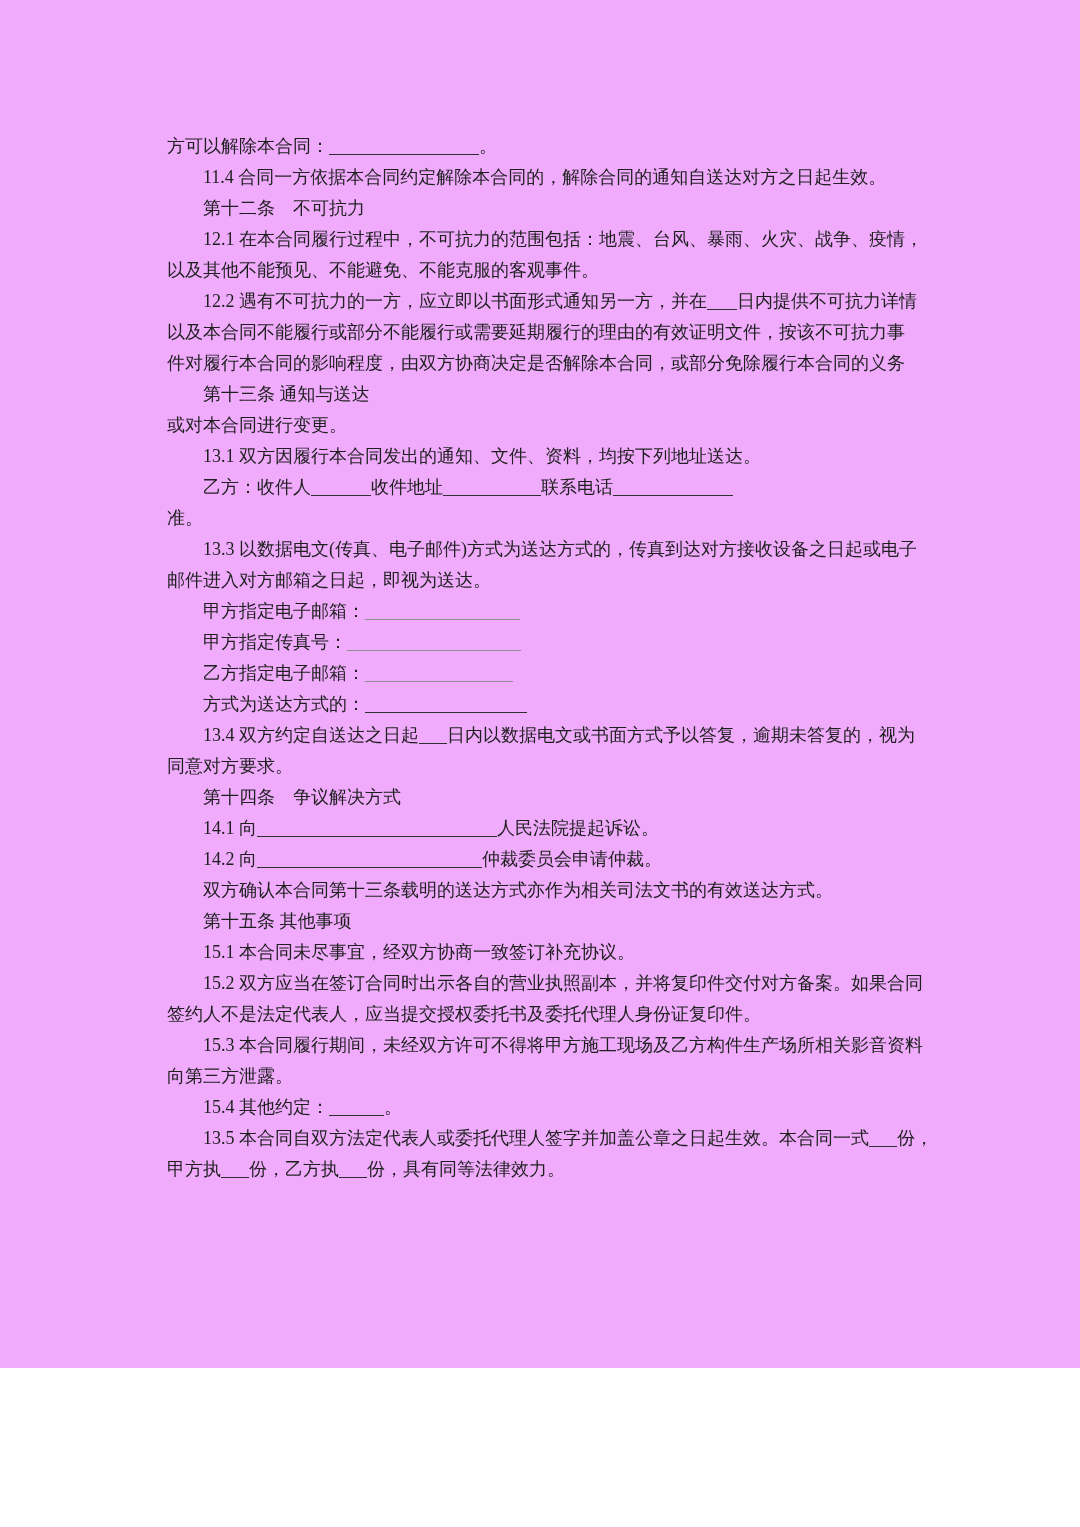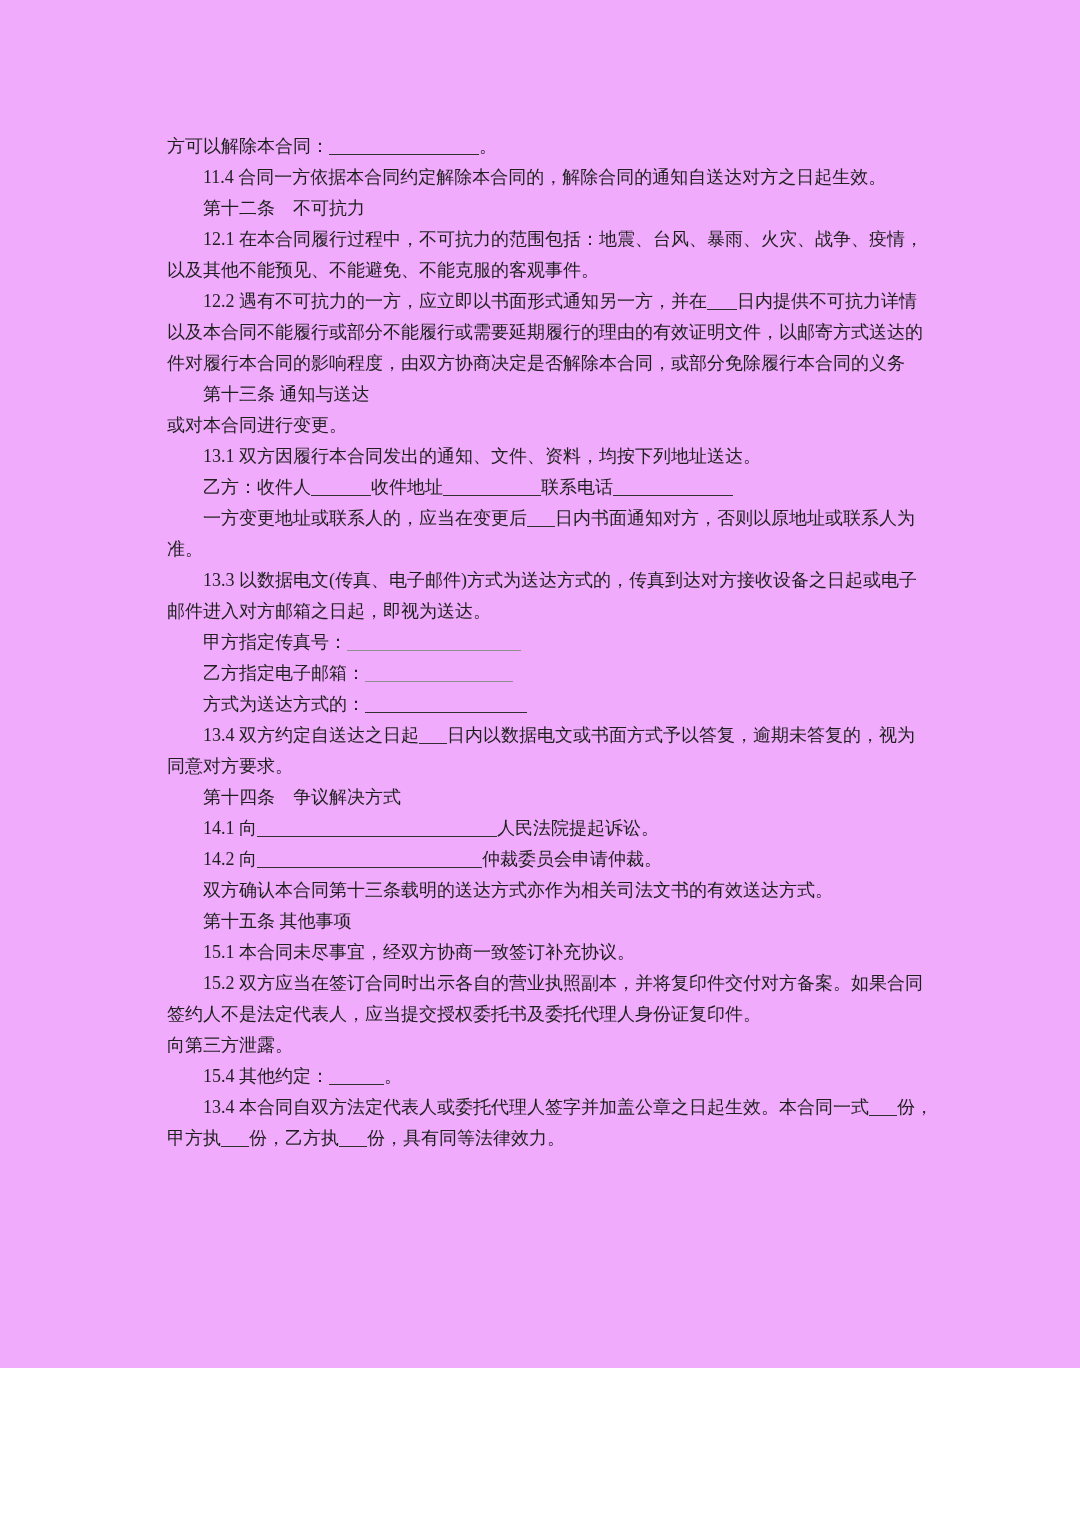--- a/index.html
+++ b/index.html
@@ -56,42 +56,43 @@
 <body>
 
 <div class="page">
   <div class="doc">
       <p class="line"><span>方可以解除本合同：</span><span class="blank" style="width: 150px;"></span><span>。</span></p>
       <p class="line indent"><span>11.4 合同一方依据本合同约定解除本合同的，解除合同的通知自送达对方之日起生效。</span></p>
       <p class="line indent"><span>第十二条　不可抗力</span></p>
       <p class="line indent"><span>12.1 在本合同履行过程中，不可抗力的范围包括：地震、台风、暴雨、火灾、战争、疫情，</span></p>
       <p class="line"><span>以及其他不能预见、不能避免、不能克服的客观事件。</span></p>
       <p class="line indent"><span>12.2 遇有不可抗力的一方，应立即以书面形式通知另一方，并在</span><span class="blank" style="width: 30px;"></span><span>日内提供不可抗力详情</span></p>
-      <p class="line"><span>以及本合同不能履行或部分不能履行或需要延期履行的理由的有效证明文件，以邮寄方式送达的</span></p>
+      <p class="line"><span>以及本合同不能履行或部分不能履行或需要延期履行的理由的有效证明文件，按该不可抗力事</span></p>
       <p class="line"><span>件对履行本合同的影响程度，由双方协商决定是否解除本合同，或部分免除履行本合同的义务</span></p>
       <p class="line indent"><span>第十三条 通知与送达</span></p>
       <p class="line"><span>或对本合同进行变更。</span></p>
       <p class="line indent"><span>13.1 双方因履行本合同发出的通知、文件、资料，均按下列地址送达。</span></p>
       <p class="line indent"><span>乙方：收件人</span><span class="blank" style="width: 60px;"></span><span>收件地址</span><span class="blank" style="width: 98px;"></span><span>联系电话</span><span class="blank" style="width: 120px;"></span></p>
-      <p class="line indent"><span>一方变更地址或联系人的，应当在变更后</span><span class="blank" style="width: 28px;"></span><span>日内书面通知对方，否则以原地址或联系人为</span></p>
       <p class="line"><span>准。</span></p>
       <p class="line indent"><span>13.3 以数据电文(传真、电子邮件)方式为送达方式的，传真到达对方接收设备之日起或电子</span></p>
       <p class="line"><span>邮件进入对方邮箱之日起，即视为送达。</span></p>
+      <p class="line indent"><span>甲方指定电子邮箱：</span><span class="blank light" style="width: 155px;"></span></p>
       <p class="line indent"><span>甲方指定传真号：</span><span class="blank light" style="width: 174px;"></span></p>
       <p class="line indent"><span>乙方指定电子邮箱：</span><span class="blank light" style="width: 148px;"></span></p>
       <p class="line indent"><span>方式为送达方式的：</span><span class="blank" style="width: 162px;"></span></p>
       <p class="line indent"><span>13.4 双方约定自送达之日起</span><span class="blank" style="width: 28px;"></span><span>日内以数据电文或书面方式予以答复，逾期未答复的，视为</span></p>
       <p class="line"><span>同意对方要求。</span></p>
       <p class="line indent"><span>第十四条　争议解决方式</span></p>
       <p class="line indent"><span>14.1 向</span><span class="blank" style="width: 240px;"></span><span>人民法院提起诉讼。</span></p>
       <p class="line indent"><span>14.2 向</span><span class="blank" style="width: 225px;"></span><span>仲裁委员会申请仲裁。</span></p>
       <p class="line indent"><span>双方确认本合同第十三条载明的送达方式亦作为相关司法文书的有效送达方式。</span></p>
       <p class="line indent"><span>第十五条 其他事项</span></p>
       <p class="line indent"><span>15.1 本合同未尽事宜，经双方协商一致签订补充协议。</span></p>
       <p class="line indent"><span>15.2 双方应当在签订合同时出示各自的营业执照副本，并将复印件交付对方备案。如果合同</span></p>
       <p class="line"><span>签约人不是法定代表人，应当提交授权委托书及委托代理人身份证复印件。</span></p>
+      <p class="line indent"><span>15.3 本合同履行期间，未经双方许可不得将甲方施工现场及乙方构件生产场所相关影音资料</span></p>
       <p class="line"><span>向第三方泄露。</span></p>
       <p class="line indent"><span>15.4 其他约定：</span><span class="blank" style="width: 55px;"></span><span>。</span></p>
-      <p class="line indent"><span>13.4 本合同自双方法定代表人或委托代理人签字并加盖公章之日起生效。本合同一式</span><span class="blank" style="width: 28px;"></span><span>份，</span></p>
+      <p class="line indent"><span>13.5 本合同自双方法定代表人或委托代理人签字并加盖公章之日起生效。本合同一式</span><span class="blank" style="width: 28px;"></span><span>份，</span></p>
       <p class="line"><span>甲方执</span><span class="blank" style="width: 28px;"></span><span>份，乙方执</span><span class="blank" style="width: 28px;"></span><span>份，具有同等法律效力。</span></p>
     </div>
   <div class="page-number">9</div>
 </div>
 
 </body></html>

